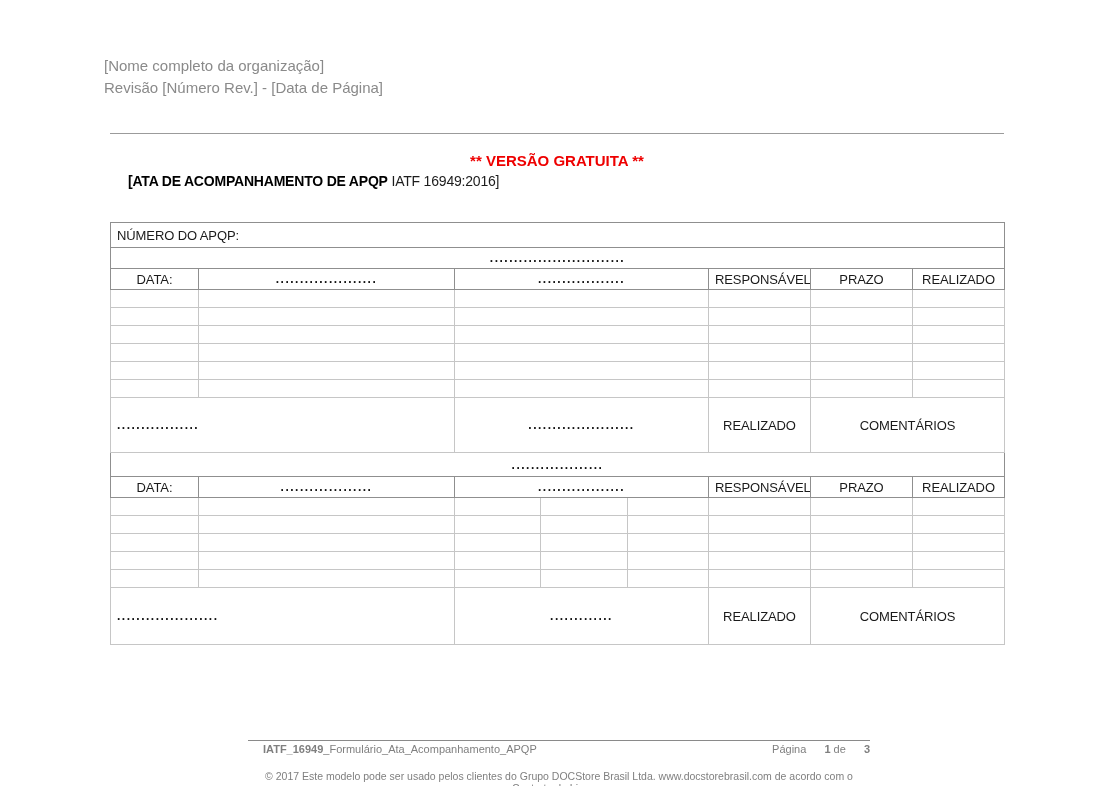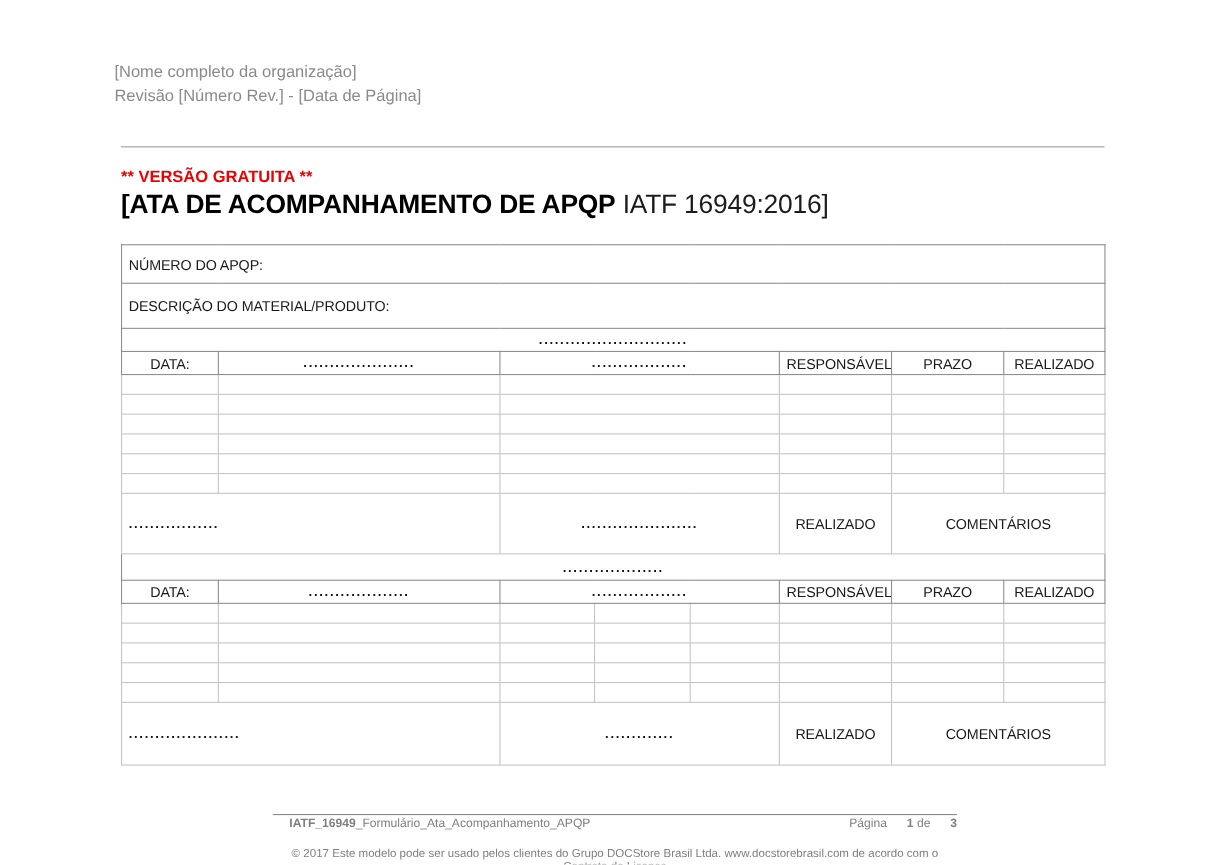--- a/index.html
+++ b/index.html
@@ -5,23 +5,23 @@
   html,body{margin:0;padding:0;}
   body{
     width:1115px;height:786px;position:relative;background:#ffffff;
     font-family:"Liberation Sans", sans-serif;overflow:hidden;
   }
   
   .doc-header{position:absolute;left:104px;top:55px;font-size:15px;line-height:22px;color:#8a8a8a;}
   .doc-header .bold{font-weight:bold;}
   .header-rule{position:absolute;left:110px;top:133px;width:894px;height:0;border-top:1px solid #9b9b9b;}
   
-  .banner{position:absolute;left:110px;top:152px;width:894px;
+  .banner{position:absolute;left:110px;top:152px;width:894px;text-align:center;
           font-size:15px;font-weight:bold;color:#ee0000;}
-  .doc-title{position:absolute;left:110px;top:173px;font-size:24px;color:#000;letter-spacing:-0.2px;}
+  .doc-title{position:absolute;left:128px;top:173px;font-size:14px;color:#000;letter-spacing:-0.2px;}
   .doc-title .b{font-weight:bold;}
   .doc-title .r{font-weight:normal;color:#1c1c1c;}
   
   .form-wrap{position:absolute;left:110px;top:222px;}
   table.apqp{border-collapse:collapse;table-layout:fixed;width:894px;
              font-size:13px;color:#1a1a1a;letter-spacing:-0.1px;}
   table.apqp td{border:1px solid #c6c6c6;padding:0 6px;overflow:hidden;white-space:nowrap;vertical-align:middle;}
   tr.hdr td{border-color:#8f8f8f;}
   td.c{text-align:center;}
   td.top{vertical-align:top;padding-top:3px;}
@@ -53,25 +53,22 @@
         <col style="width:256px">
         <col style="width:86px">
         <col style="width:87px">
     <col style="width:81px">
         <col style="width:102px">
         <col style="width:102px">
         <col style="width:92px">
   </colgroup>
 
   <tbody>
-        <tr class="hdr" style="height:35px">
+        <tr class="hdr" style="height:25px">
     <td colspan="8">NÚMERO DO APQP:</td>
-  </tr>
-  <tr class="hdr" style="height:41px">
-    <td colspan="8" class="top">DESCRIÇÃO DO MATERIAL/PRODUTO:</td>
   </tr>
 
   <tr class="hdr" style="height:21px">
     <td colspan="8" class="c dots">............................</td>
   </tr>
   <tr class="hdr" style="height:21px">
     <td class="c">DATA:</td>
     <td class="c dots">.....................</td>
     <td colspan="3" class="c dots">..................</td>
     <td class="c">RESPONSÁVEL</td>

